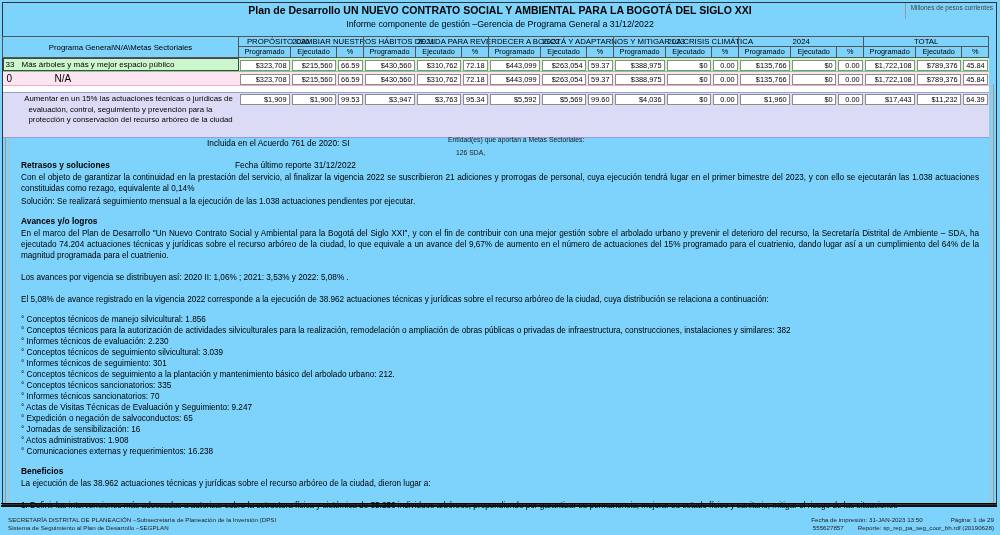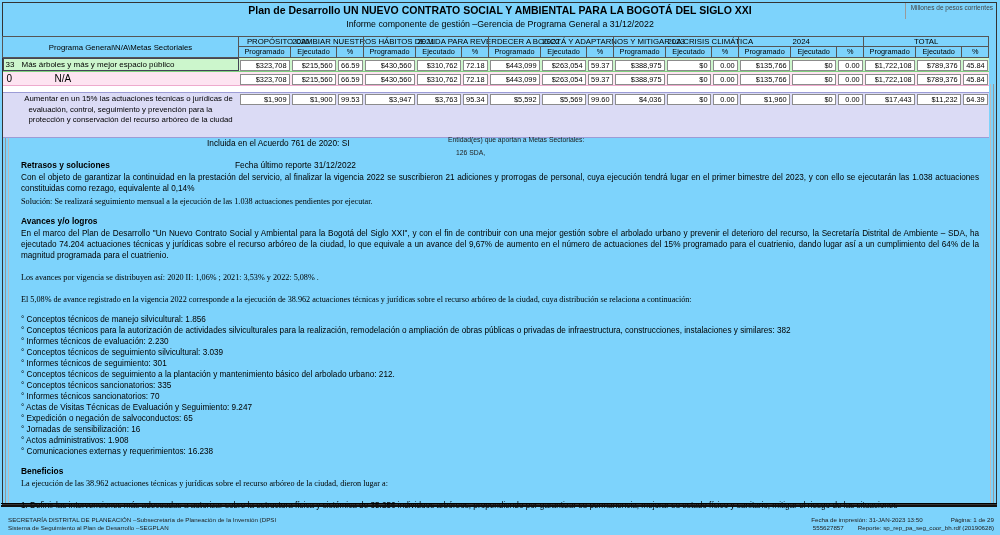--- a/index.html
+++ b/index.html
@@ -38,21 +38,21 @@
   .pink-lbl-in{padding:0 2px;line-height:11px;font-size:10px;}
   .pink-code{display:inline-block;min-width:48px;padding-left:2px;}
   .lav-lbl-in{padding:1px 2px 0 26px;text-indent:-22px;line-height:10.5px;font-size:7.8px;white-space:normal;}
   .meta{position:absolute;font-size:8.3px;}
   .meta-small{position:absolute;font-size:6.8px;color:#222;}
   .content{position:absolute;left:21px;top:160px;width:958px;}
   .h-line{display:flex;}
   .sec-h{font-size:8.4px;font-weight:bold;}
   .fecha{font-size:8.4px;margin-left:125px;}
   p.body{font-size:8.2px;line-height:11px;margin:2px 0 0 0;text-align:justify;}
-  p.body-nj{font-size:8.2px;line-height:11px;margin:2px 0 0 0;font-family:Liberation Serif, serif;}
+  p.body-nj{font-size:8.2px;line-height:11px;margin:2px 0 0 0;}
   .gap{height:9px;}
   .items div{font-size:8.2px;line-height:11px;}
   .footer-left{position:absolute;left:8px;top:516px;font-size:6.2px;line-height:7.5px;color:#222;}
   .footer-right{position:absolute;right:6px;top:516px;font-size:6.2px;line-height:7.5px;color:#222;text-align:right;}
   .footer-right .seg{display:inline-block;}
   .fr-gap{display:inline-block;width:28px;}
 </style>
 </head>
 <body>
 

